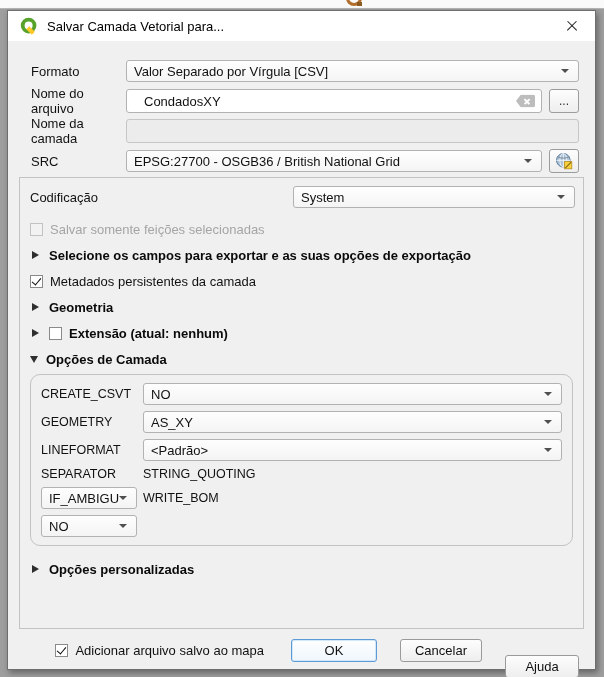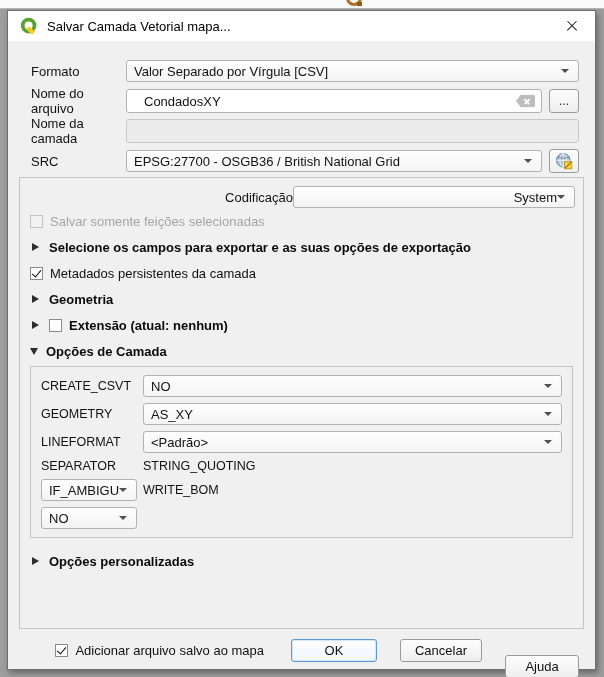--- a/index.html
+++ b/index.html
@@ -68,37 +68,37 @@
     height:24px; min-width:30px; border:1px solid #9c9c9c; border-radius:3px;
     background:linear-gradient(#fdfdfd,#eeeeee); display:flex; align-items:center; justify-content:center;
     font-size:12px; color:#333; cursor:pointer;
   }
   .crs-btn { padding:0 4px; }
 
   .scrollarea {
     margin:4px 11px 0 11px; height:452px;
     border:1px solid #c3c3c3; background:#f0f0f0; padding:8px 8px 0 10px; overflow:hidden;
   }
-  .enc-row { display:grid; grid-template-columns:263px 1fr; align-items:center; height:22px; margin-bottom:4px;text-align:right; }
+  .enc-row { display:grid; grid-template-columns:263px 1fr; align-items:center; height:22px; margin-bottom:12px; }
 
   .opt-row { display:flex; align-items:center; gap:7px; height:18px; margin-bottom:8px; cursor:default; }
   .opt-row .bold { font-weight:bold; color:#0a0a0a; }
   .opt-row.disabled { color:#a5a5a5; }
   .arrow-right { width:0; height:0; border-top:4.5px solid transparent; border-bottom:4.5px solid transparent; border-left:7px solid #2e2e2e; margin:0 3px 0 2px; }
   .arrow-down  { width:0; height:0; border-left:4.5px solid transparent; border-right:4.5px solid transparent; border-top:7px solid #2e2e2e; margin:0 1px 0 0; }
 
   .checkbox { width:13px; height:13px; background:#fff; border:1px solid #8a8a8a; position:relative; flex:0 0 auto; cursor:pointer; }
   .checkbox.checked::after{
     content:""; position:absolute; left:3px; top:0px; width:4px; height:8px;
     border-right:1.8px solid #0d0d0d; border-bottom:1.8px solid #0d0d0d; transform:rotate(40deg);
   }
   .checkbox.disabled { border-color:#c2c2c2; background:#f2f2f2; }
 
   .options-box {
-    margin:2px 2px 14px 0; border:1px solid #c3c3c3; border-radius:0;
+    margin:2px 2px 14px 0; border:1px solid #c3c3c3; border-radius:10px;
     padding:8px 10px; display:grid; grid-template-columns:96px 1fr; row-gap:6px; column-gap:6px; align-items:center;
   }
   .options-box .olbl { font-size:12.5px; white-space:nowrap; }
 
   .footer { display:flex; align-items:center; justify-content:flex-end; gap:23px; margin:10px 16px 0 0; height:23px; }
   .footer .chk-label { display:flex; align-items:center; gap:7px; margin-right:4px; }
   .btn {
     height:23px; border:1px solid #9a9a9a; border-radius:3px;
     background:linear-gradient(#fdfdfd,#eeeeee); font-size:13px; color:#111;
     display:flex; align-items:center; justify-content:center; cursor:pointer;
@@ -116,21 +116,21 @@
 
 <div class="dialog">
 
   <div class="titlebar">
     <span style="display:flex">
       <svg width="19" height="19" viewBox="0 0 19 19">
         <circle cx="8.6" cy="8.6" r="5.9" fill="none" stroke="#57a22b" stroke-width="3.8"></circle>
         <rect x="9.2" y="9.2" width="8" height="4.2" fill="#fdc928" transform="rotate(45 9.2 9.2)"></rect>
       </svg>
     </span>
-    <span class="title">Salvar Camada Vetorial mapa...</span>
+    <span class="title">Salvar Camada Vetorial para...</span>
     <span class="close-btn"></span>
   </div>
 
   <div class="form-grid">
     <span class="lbl">Formato</span>
     <div class="field-row">
       <div class="combo">
         <span class="value">Valor Separado por Vírgula [CSV]</span>
         <span class="combo-arrow"></span>
       </div>

